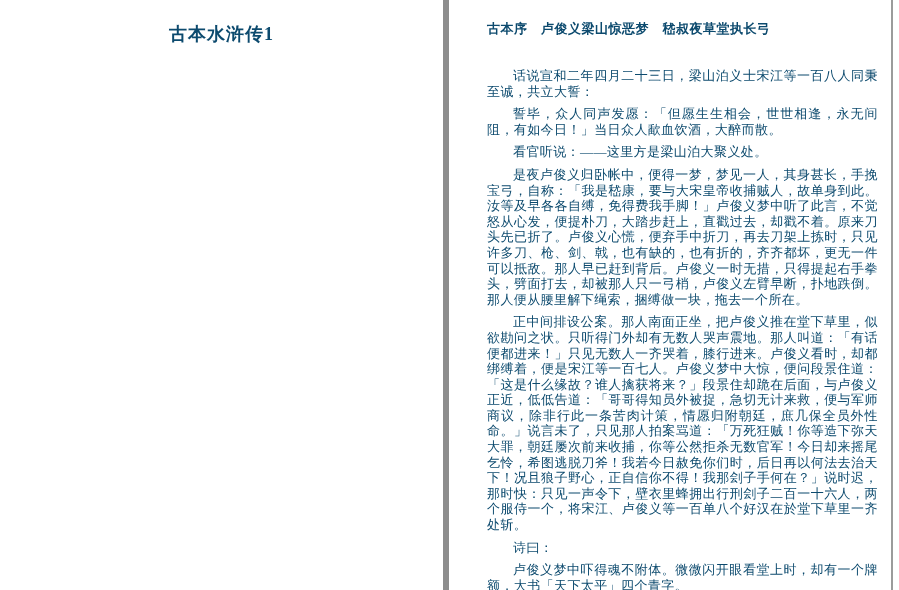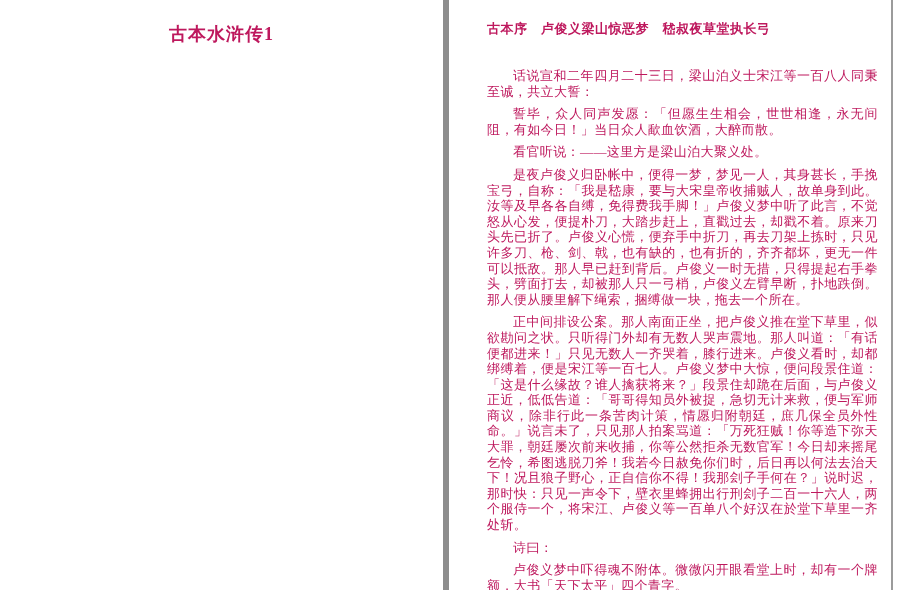--- a/index.html
+++ b/index.html
@@ -3,21 +3,21 @@
 <meta charset="utf-8">
 <style>
   html, body { margin: 0; padding: 0; background: #ffffff; }
   .screen {
     position: relative;
     width: 899px;
     height: 590px;
     background: #ffffff;
     overflow: hidden;
     font-family: "Liberation Serif", "DejaVu Serif", serif;
-    color: #be185d;
+    color: #0c4a6e;
   }
   .page-left {
     position: absolute;
     left: 0; top: 0;
     width: 443px; height: 590px;
     background: #ffffff;
   }
   .left-title {
     margin-top: 22px;
     text-align: center;

